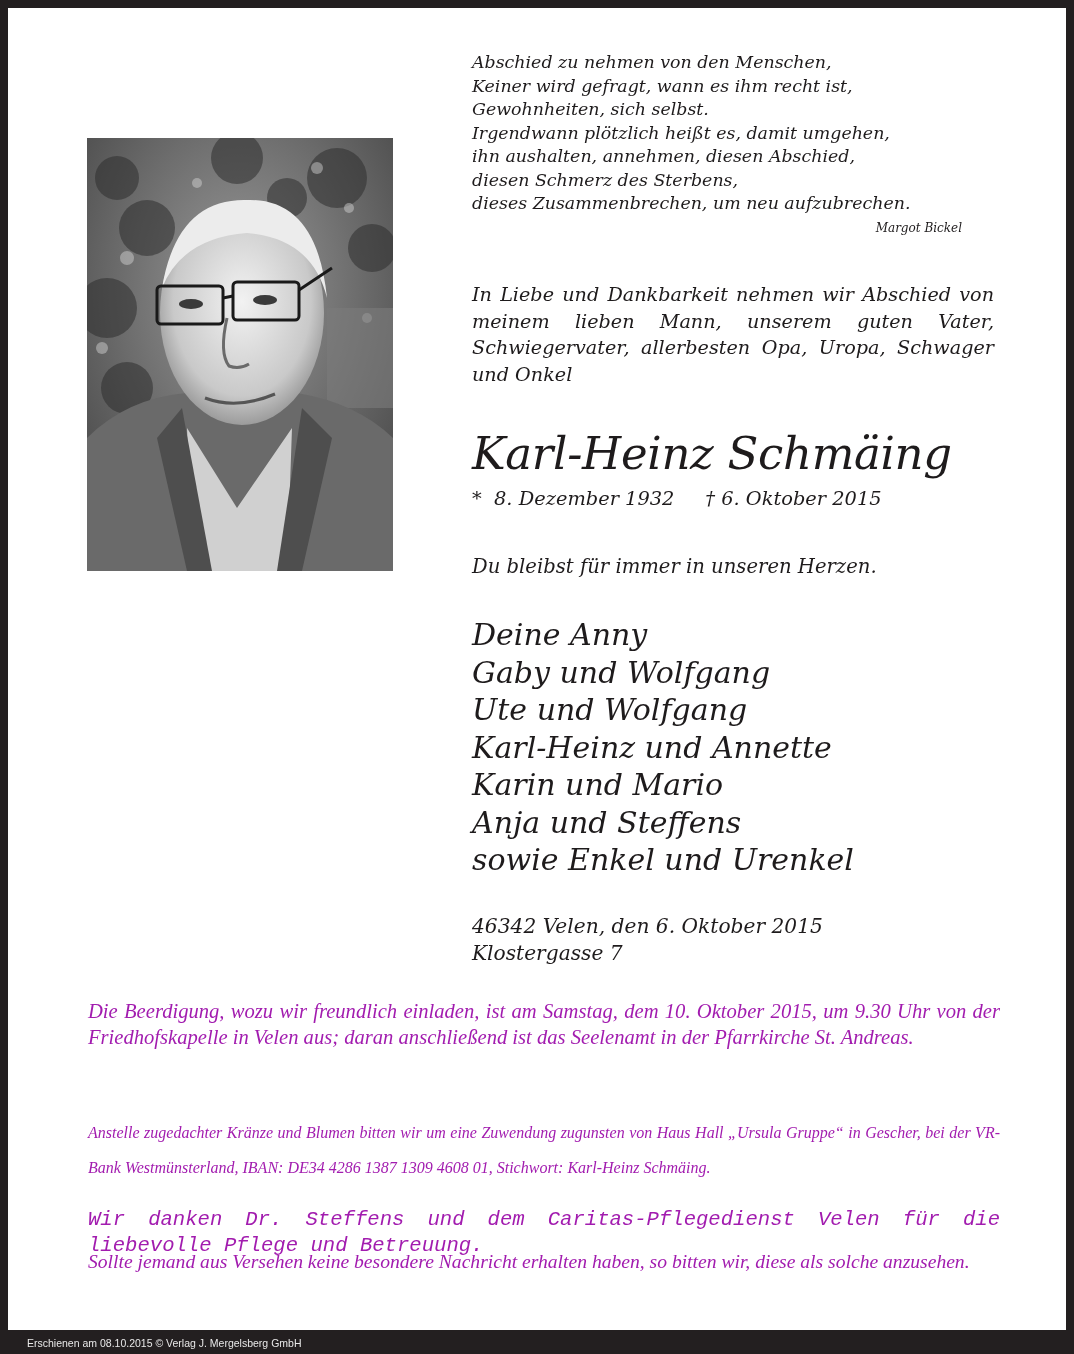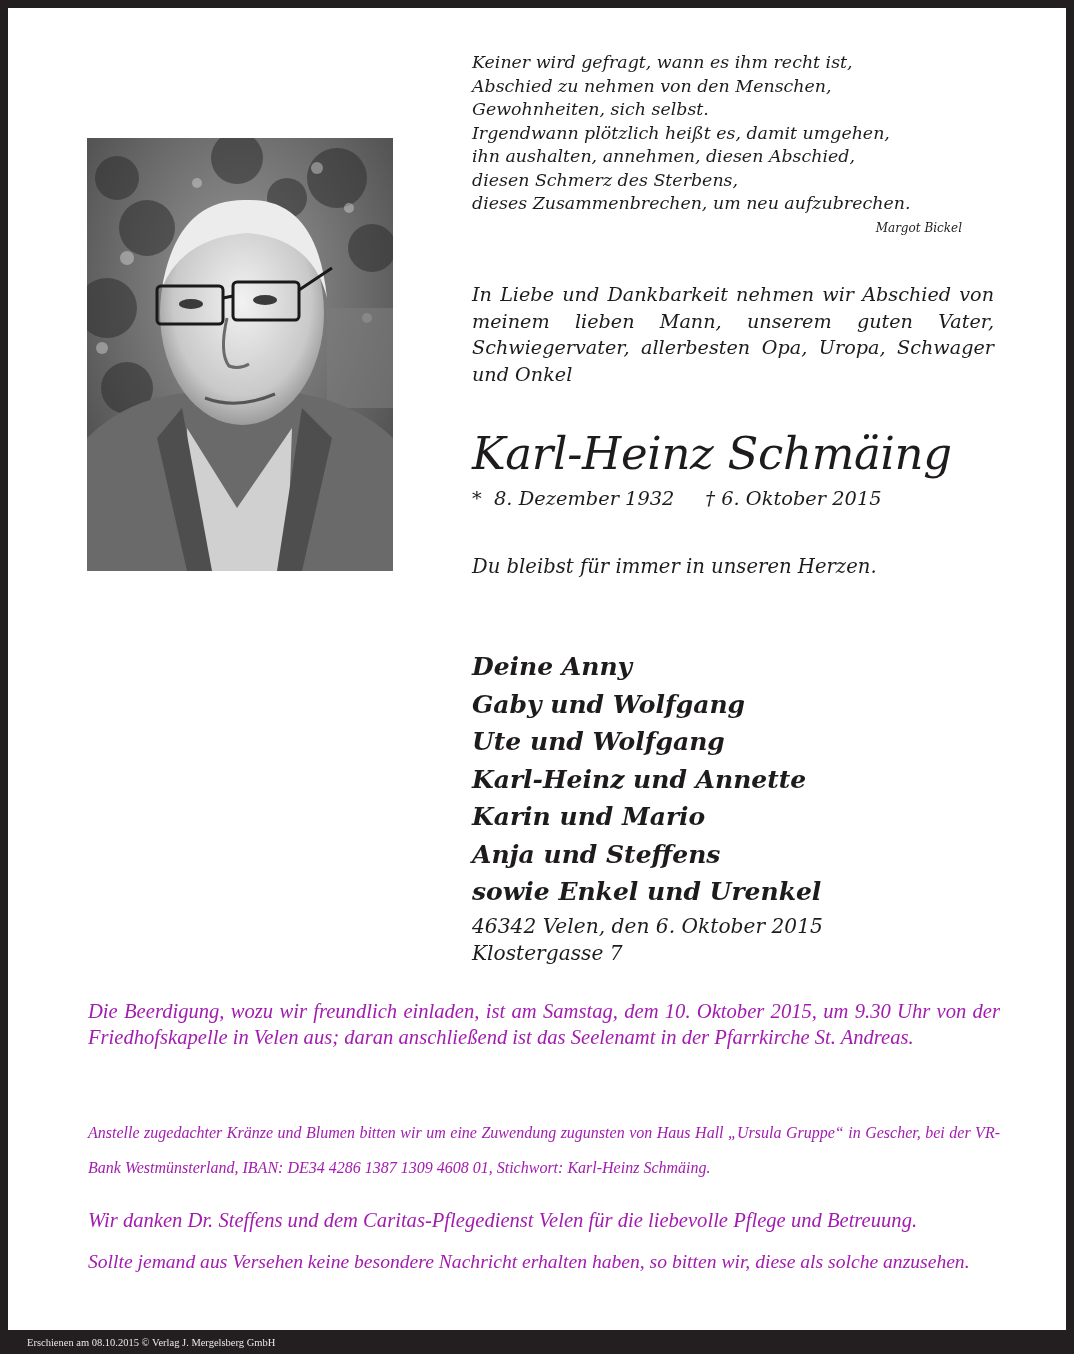--- a/index.html
+++ b/index.html
@@ -8,55 +8,55 @@
       background: #231f20;
       font-family: "DejaVu Serif", serif;
       color: #1e1b1c;
     }
     .card {
       position: absolute; left: 8px; top: 8px; width: 1058px; height: 1322px;
       background: #ffffff;
     }
     .footer {
       position: absolute; left: 4px; top: 1337px;
-      font-family: Liberation Serif, serif; font-size: 10.5px; color: #e8e8e8;
+      font-family: Liberation Sans, sans-serif; font-size: 10.5px; color: #e8e8e8;
       letter-spacing: 0;
       padding-left: 23px;
     }
     .it { font-style: italic; }
 
     
     .photo {
       position: absolute; left: 79px; top: 130px; width: 306px; height: 433px;
       overflow: hidden; background: #6d6d6d;
     }
     .photo svg { display: block; }
 
     
     .col { position: absolute; left: 464px; }
     .poem { top: 43px; font-size: 17.4px; line-height: 23.5px; }
     .poem .author { font-size: 12px; text-align: right; width: 490px; margin-top: 2px; line-height: 20px; }
     .intro { top: 274px; width: 522px; font-size: 19.2px; line-height: 26.5px; text-align: justify; }
     .name { top: 418px; font-size: 45px; line-height: 56px; white-space: nowrap; letter-spacing: -0.3px; }
     .dates { top: 478px; font-size: 19.4px; line-height: 26px; white-space: pre; }
     .motto { top: 546px; font-size: 19.6px; line-height: 26px; }
-    .family { top: 640px; font-size: 25px; line-height: 37.5px; font-weight: bold; }
+    .family { top: 608px; font-size: 30px; line-height: 37.5px; }
     .address { top: 905px; font-size: 20.2px; line-height: 27px; }
 
     
     .para {
       position: absolute; left: 80px; width: 912px;
       font-family: "Liberation Serif", serif; font-style: italic;
       text-align: justify; text-align-last: left;
       color: #a21caf;
       margin-top: 30px;
     }
     .p1 { top: 960px; font-size: 20.6px; line-height: 26px; transform: scaleX(1.0); }
     .p2 { top: 1077px; font-size: 16px; line-height: 35px; }
-    .p3 { top: 1169px; font-size: 20.6px; line-height: 26px; }
+    .p3 { top: 1169px; font-size: 20.6px; line-height: 26px; font-family: Liberation Mono, monospace; }
     .p4 { top: 1212px; font-size: 19.6px; line-height: 24px; }
   </style>
 </head>
 <body>
 
 <div class="card">
 
   <div class="photo" title="Portrait photo of Karl-Heinz Schmäing (black and white)">
     <svg width="306" height="433" viewBox="0 0 306 433">
       <defs>
@@ -108,22 +108,22 @@
       </g>
 
       <ellipse cx="104" cy="166" rx="12" ry="5" fill="#3a3a3a"></ellipse>
       <ellipse cx="178" cy="162" rx="12" ry="5" fill="#3a3a3a"></ellipse>
       <path d="M140 180 Q132 215 142 228 Q152 232 162 226" fill="none" stroke="#6a6a6a" stroke-width="3"></path>
       <path d="M118 260 Q150 272 188 256" fill="none" stroke="#555" stroke-width="3"></path>
     </svg>
   </div>
 
   <div class="col poem it">
+    <div>Abschied zu nehmen von den Menschen,</div>
     <div>Keiner wird gefragt, wann es ihm recht ist,</div>
-    <div>Abschied zu nehmen von den Menschen,</div>
     <div>Gewohnheiten, sich selbst.</div>
     <div>Irgendwann plötzlich heißt es, damit umgehen,</div>
     <div>ihn aushalten, annehmen, diesen Abschied,</div>
     <div>diesen Schmerz des Sterbens,</div>
     <div>dieses Zusammenbrechen, um neu aufzubrechen.</div>
     <div class="author">Margot Bickel</div>
   </div>
 
   <div class="col intro it">In Liebe und Dankbarkeit nehmen wir Abschied von meinem lieben Mann, unserem guten Vater, Schwiegervater, allerbesten Opa, Uropa, Schwager und Onkel</div>
 

